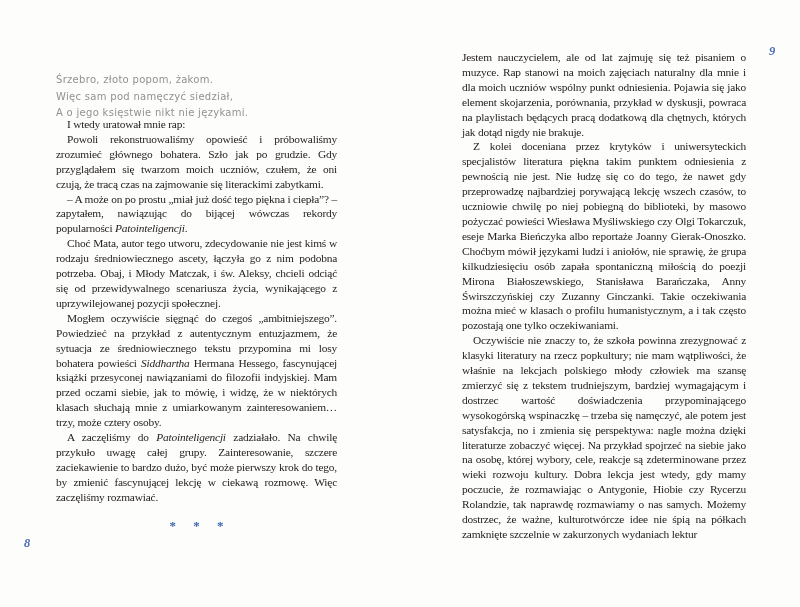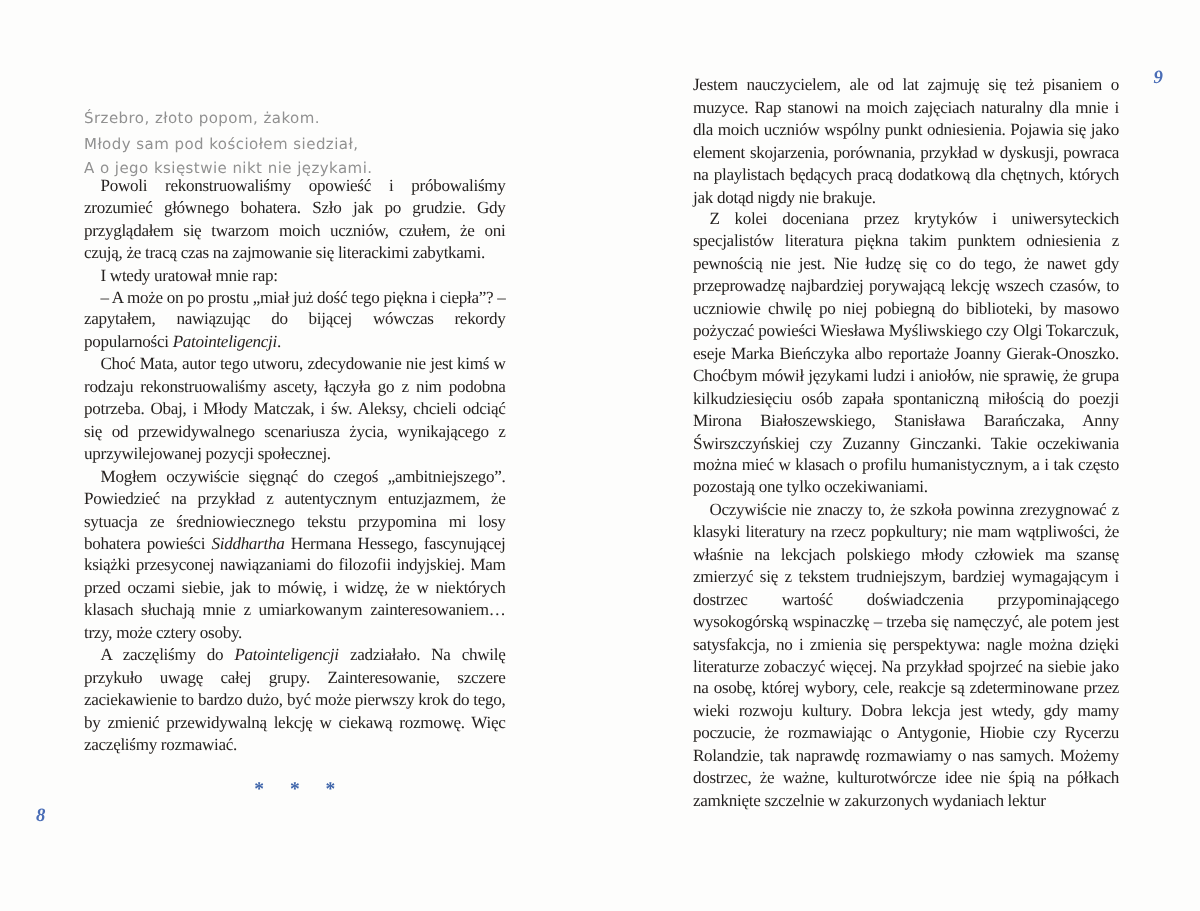--- a/index.html
+++ b/index.html
@@ -78,32 +78,32 @@
   .page-num-right { left: 369px; top: 44px; }
 </style>
 </head>
 <body>
 
 <div class="spread">
 
   <div class="page page-left">
     <div class="epigraph">
       <div>Śrzebro, złoto popom, żakom.</div>
-      <div>Młody sam pod kościołem siedział,</div>
+      <div>Więc sam pod namęczyć siedział,</div>
       <div>A o jego księstwie nikt nie językami.</div>
     </div>
 
     <div class="body-col left-body">
 
-      <p class="para indent"><span>Powoli rekonstruowaliśmy opowieść i próbowaliśmy zrozumieć głównego bohatera. Szło jak po grudzie. Gdy przyglądałem się twarzom moich uczniów, czułem, że oni czują, że tracą czas na zajmowanie się literackimi zabytkami.</span></p>
-        <p class="para indent"><span>I wtedy uratował mnie rap:</span></p>
+      <p class="para indent"><span>I wtedy uratował mnie rap:</span></p>
+        <p class="para indent"><span>Powoli rekonstruowaliśmy opowieść i próbowaliśmy zrozumieć głównego bohatera. Szło jak po grudzie. Gdy przyglądałem się twarzom moich uczniów, czułem, że oni czują, że tracą czas na zajmowanie się literackimi zabytkami.</span></p>
         <p class="para indent"><span>– A może on po prostu „miał już dość tego piękna i ciepła”? – zapytałem, nawiązując do bijącej wówczas rekordy popularności </span><em>Patointeligencji</em><span>.</span></p>
-        <p class="para indent"><span>Choć Mata, autor tego utworu, zdecydowanie nie jest kimś w rodzaju rekonstruowaliśmy ascety, łączyła go z nim podobna potrzeba. Obaj, i Młody Matczak, i św. Aleksy, chcieli odciąć się od przewidywalnego scenariusza życia, wynikającego z uprzywilejowanej pozycji społecznej.</span></p>
+        <p class="para indent"><span>Choć Mata, autor tego utworu, zdecydowanie nie jest kimś w rodzaju średniowiecznego ascety, łączyła go z nim podobna potrzeba. Obaj, i Młody Matczak, i św. Aleksy, chcieli odciąć się od przewidywalnego scenariusza życia, wynikającego z uprzywilejowanej pozycji społecznej.</span></p>
         <p class="para indent"><span>Mogłem oczywiście sięgnąć do czegoś „ambitniejszego”. Powiedzieć na przykład z autentycznym entuzjazmem, że sytuacja ze średniowiecznego tekstu przypomina mi losy bohatera powieści </span><em>Siddhartha</em><span> Hermana Hessego, fascynującej książki przesyconej nawiązaniami do filozofii indyjskiej. Mam przed oczami siebie, jak to mówię, i widzę, że w niektórych klasach słuchają mnie z umiarkowanym zainteresowaniem… trzy, może cztery osoby.</span></p>
-        <p class="para indent"><span>A zaczęliśmy do </span><em>Patointeligencji</em><span> zadziałało. Na chwilę przykuło uwagę całej grupy. Zainteresowanie, szczere zaciekawienie to bardzo dużo, być może pierwszy krok do tego, by zmienić przewidywalną lekcję w ciekawą rozmowę. Więc zaczęliśmy rozmawiać.</span></p>
+        <p class="para indent"><span>A zaczęliśmy do </span><em>Patointeligencji</em><span> zadziałało. Na chwilę przykuło uwagę całej grupy. Zainteresowanie, szczere zaciekawienie to bardzo dużo, być może pierwszy krok do tego, by zmienić fascynującej lekcję w ciekawą rozmowę. Więc zaczęliśmy rozmawiać.</span></p>
         <div class="separator">* * *</div>
     </div>
 
     <div class="page-num page-num-left">8</div>
   </div>
 
   <div class="page page-right">
     <div class="body-col right-body">
 
     <p class="para"><span>Jestem nauczycielem, ale od lat zajmuję się też pisaniem o muzyce. Rap stanowi na moich zajęciach naturalny dla mnie i dla moich uczniów wspólny punkt odniesienia. Pojawia się jako element skojarzenia, porównania, przykład w dyskusji, powraca na playlistach będących pracą dodatkową dla chętnych, których jak dotąd nigdy nie brakuje.</span></p>

